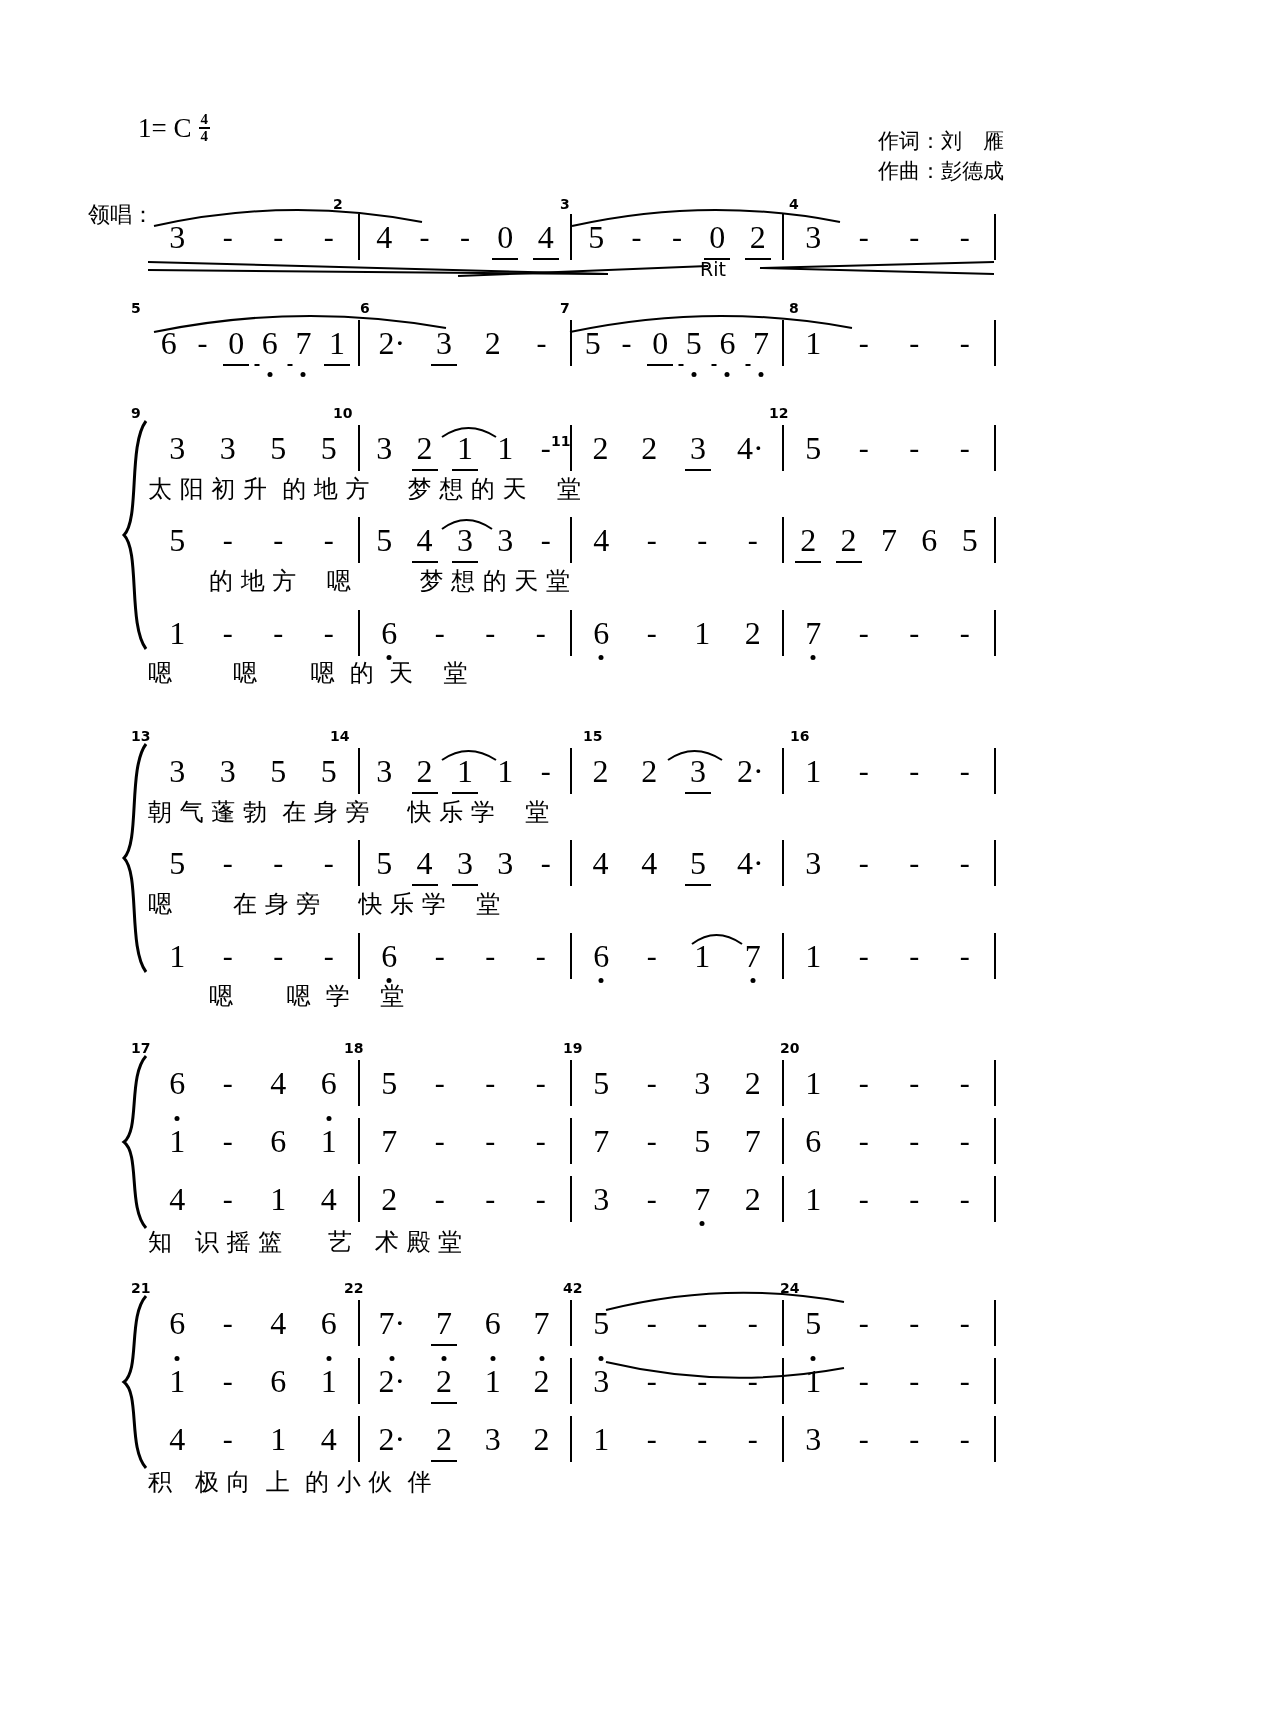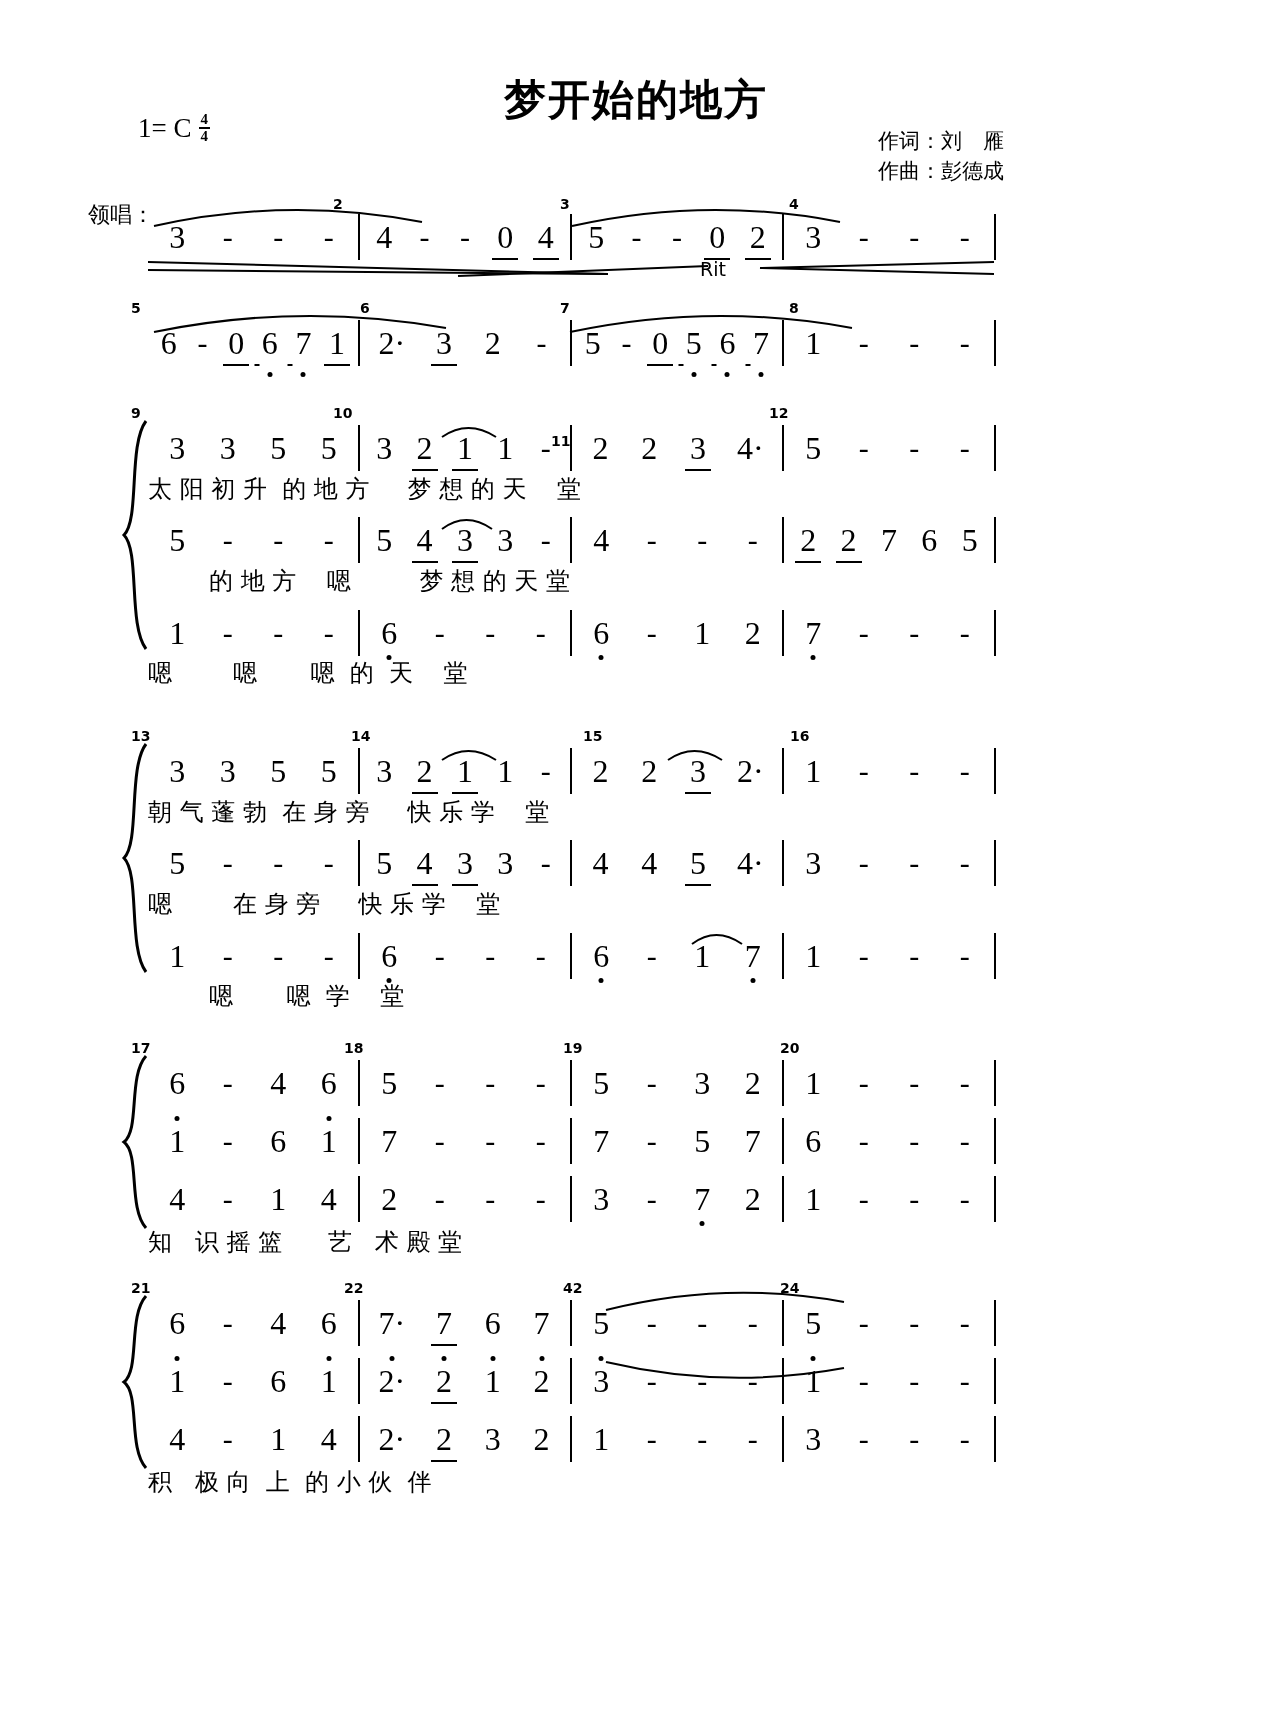--- a/index.html
+++ b/index.html
@@ -121,21 +121,20 @@
     position:absolute;
     font-size:0; 
   }
   .brace svg { display:block; }
 </style>
 </head>
 <body>
 
 <div class="sheet">
 
-  <div class="title">梦开始的地方</div>
 
   <div class="key-sig">
     <span>1= C</span>
     <span class="frac">
       <span class="num">4</span>
       <span class="den">4</span>
     </span>
   </div>
 
 
@@ -343,21 +342,21 @@
         <span class="n dash">-</span>
         <span class="n dash">-</span>
         <span class="n dash">-</span>
       </div>
     </div>
     <div class="lyrics" style="top:252px;">嗯        嗯       嗯  的  天    堂</div>
   </div>
 
   <div class="system" style="top:728px;">
     <div class="measnum" style="left:131px; top:0px;">13</div>
-    <div class="measnum" style="left:351px; top:0px;text-align:center;">14</div>
+    <div class="measnum" style="left:330px; top:0px;text-align:center;">14</div>
     <div class="measnum" style="left:551px; top:0px;margin-left:32px;">15</div>
     <div class="measnum" style="left:790px; top:0px;">16</div>
 
     <div class="brace" style="left:118px; top:14px;">
       <svg width="34" height="232">
         <path d="M28,2 C10,26 22,100 6,116 C22,132 10,206 28,230" stroke="#000" stroke-width="3" fill="none"></path>
       </svg>
     </div>
 
     <svg class="slur" style="left:440px; top:14px;" width="60" height="20">

